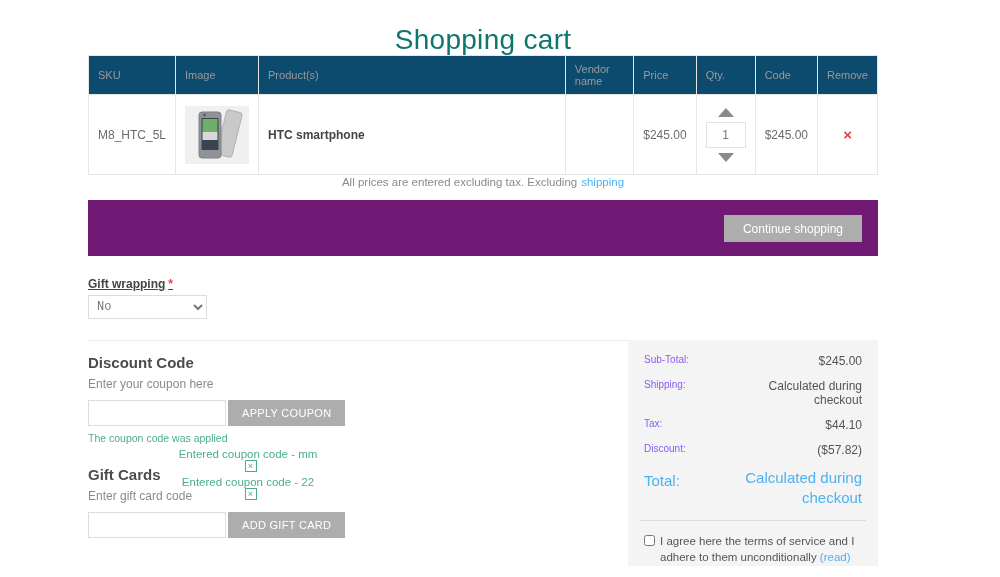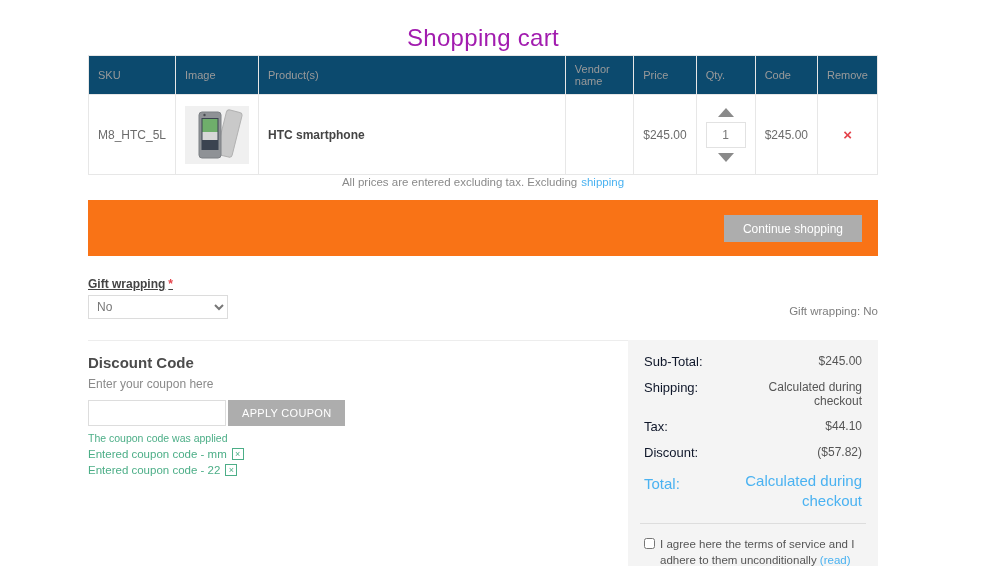--- a/index.html
+++ b/index.html
@@ -1,21 +1,21 @@
 <!DOCTYPE html>
 <html><head>
 <meta charset="utf-8">
 <style>
   * { margin:0; padding:0; box-sizing:border-box; }
   html,body { background:#fff; }
   body { font-family:"Liberation Sans", sans-serif; color:#444; }
   .stage { position:relative; width:1000px; height:577px; background:#fff; overflow:hidden; }
 
   .page-title { position:absolute; top:24px; left:88px; width:790px; text-align:center;
-    font-size:24px; font-weight:400; color:#a21caf; letter-spacing:.3px; }
+    font-size:28px; font-weight:400; color:#0f766e; letter-spacing:.3px; }
 
   
   .cart-table { position:absolute; top:55px; left:88px; width:790px; border-collapse:collapse;
     font-size:12px; }
   .cart-table th { background:#0c4a6e; color:#9a9a9a; font-weight:400; font-size:11px;
     text-align:left; padding:7px 9px; border:1px solid #e7e7e7; }
   .cart-table td { border:1px solid #e7e7e7; padding:6px 9px; height:80px; color:#6b6b6b; }
   .cart-table .c-center { text-align:center; }
   .cart-table td.product-cell { font-weight:700; color:#444; }
   .img-box { width:64px; height:58px; background:#f0f0f0; margin:0 auto; display:flex;
@@ -29,53 +29,53 @@
   .tri-up { border-bottom:9px solid #8a8a8a; }
   .tri-down { border-top:9px solid #8a8a8a; }
   .qty-input { width:40px; height:26px; border:1px solid #e2e2e2; text-align:center;
     font-size:12px; color:#777; font-family:inherit; }
 
   .tax-note { position:absolute; top:176px; left:88px; width:790px; text-align:center;
     font-size:11.5px; color:#8a8a8a; }
   .link { color:#4ab2f1; text-decoration:none; cursor:pointer; }
   .tax-note .link { margin-left:4px; }
 
-  .cart-bar { position:absolute; top:200px; left:88px; width:790px; height:56px; background:#f97316; }
+  .cart-bar { position:absolute; top:200px; left:88px; width:790px; height:56px; background:#701a75; }
   .btn-gray { background:#adadad; color:#fff; border:none; font-family:inherit; cursor:pointer; }
   .continue-btn { position:absolute; right:16px; top:15px; height:27px; padding:0 19px; font-size:12px; }
 
   .gw-label { position:absolute; top:277px; left:88px; font-size:12px; font-weight:700; color:#444;text-decoration:underline; }
   .req { color:#e4434b; margin-left:3px; }
-  .gw-select { position:absolute; top:295px; left:88px; width:140px; height:24px;
-    border:1px solid #dcdcdc; background:#fff; color:#777; font-size:12px; font-family:Liberation Sans, sans-serif;
+  .gw-select { position:absolute; top:295px; left:88px; width:119px; height:24px;
+    border:1px solid #dcdcdc; background:#fff; color:#777; font-size:12px; font-family:Liberation Mono, monospace;
     padding:0 4px; }
   .gw-summary { position:absolute; top:305px; left:628px; width:250px; text-align:right;
     font-size:11.5px; color:#7d7d7d; }
 
   .footer-sep { position:absolute; top:340px; left:88px; width:790px; border-top:1px solid #ededed; }
 
   
   .sec-heading { font-size:15px; color:#4c4c4c; font-weight:700; }
   .sec-hint { font-size:12px; color:#8a8a8a; margin-top:6px; }
   .discount-sec { position:absolute; top:354px; left:88px; width:320px; }
   .giftcard-sec { position:absolute; top:466px; left:88px; width:320px; }
   .code-row { display:flex; margin-top:9px; }
   .code-input { width:138px; height:26px; border:1px solid #ddd; padding:0 6px; font-size:12px; font-family:inherit; }
   .code-btn { height:26px; padding:0 14px; font-size:11px; margin-left:2px; letter-spacing:.3px; }
   .msg-green { color:#4cae87; font-size:10.5px; margin-top:6px; }
-  .coupon-line { color:#4cae87; font-size:11.5px; margin-top:4px; display:flex; align-items:center; }
+  .coupon-line { color:#4cae87; font-size:11.5px; margin-top:4px; display:flex; align-items:center;flex-direction:column; }
   .coupon-remove { display:inline-flex; align-items:center; justify-content:center;
     width:12px; height:12px; border:1px solid #4cae87; margin-left:5px; font-size:9px;
     color:#4cae87; cursor:pointer; line-height:1; }
 
   
   .totals-panel { position:absolute; top:340px; left:628px; width:250px; height:226px;
     background:#f4f4f4; padding:14px 16px 0 16px; }
   .t-row { display:flex; justify-content:space-between; align-items:flex-start; margin-bottom:11px; }
-  .t-label { font-size:13px; color:#0f172a; }
+  .t-label { font-size:10px; color:#8b5cf6; }
   .t-value { font-size:12px; color:#555; text-align:right; max-width:130px; }
   .t-total .t-label { font-size:15px; color:#4ab2f1; padding-top:4px; }
   .t-total .t-value { font-size:15px; color:#4ab2f1; max-width:145px; line-height:1.35; }
   .t-divider { border-top:1px solid #ddd; margin:2px -4px 12px -4px; }
   .terms { display:flex; font-size:11.5px; color:#555; line-height:1.45; }
   .terms input { margin:2px 5px 0 0; width:11px; height:11px; }
 </style>
 </head>
 <body>
 
@@ -146,21 +146,20 @@
   <div class="cart-bar">
     <button class="btn-gray continue-btn">Continue shopping</button>
   </div>
 
   <div class="gw-label"><span>Gift wrapping</span><span class="req">*</span></div>
 
   <select class="gw-select">
     <option>No</option>
   </select>
 
-  <div class="gw-summary">Gift wrapping: No</div>
 
   <div class="footer-sep"></div>
 
   <div class="discount-sec">
     <div class="sec-heading">Discount Code</div>
     <div class="sec-hint">Enter your coupon here</div>
     <div class="code-row">
       <input class="code-input" style="">
       <button class="btn-gray code-btn">APPLY COUPON</button>
     </div>
@@ -168,20 +167,28 @@
     <div class="coupon-line">
         <span>Entered coupon code - mm</span>
         <span class="coupon-remove">×</span>
       </div>
     <div class="coupon-line">
         <span>Entered coupon code - 22</span>
         <span class="coupon-remove">×</span>
       </div>
   </div>
 
+  <div class="giftcard-sec">
+    <div class="sec-heading">Gift Cards</div>
+    <div class="sec-hint">Enter gift card code</div>
+    <div class="code-row">
+      <input class="code-input" style="">
+      <button class="btn-gray code-btn">ADD GIFT CARD</button>
+    </div>
+  </div>
 
   <div class="totals-panel">
     <div class="t-row">
       <span class="t-label">Sub-Total:</span>
       <span class="t-value">$245.00</span>
     </div>
     <div class="t-row">
       <span class="t-label">Shipping:</span>
       <span class="t-value">Calculated during checkout</span>
     </div>

